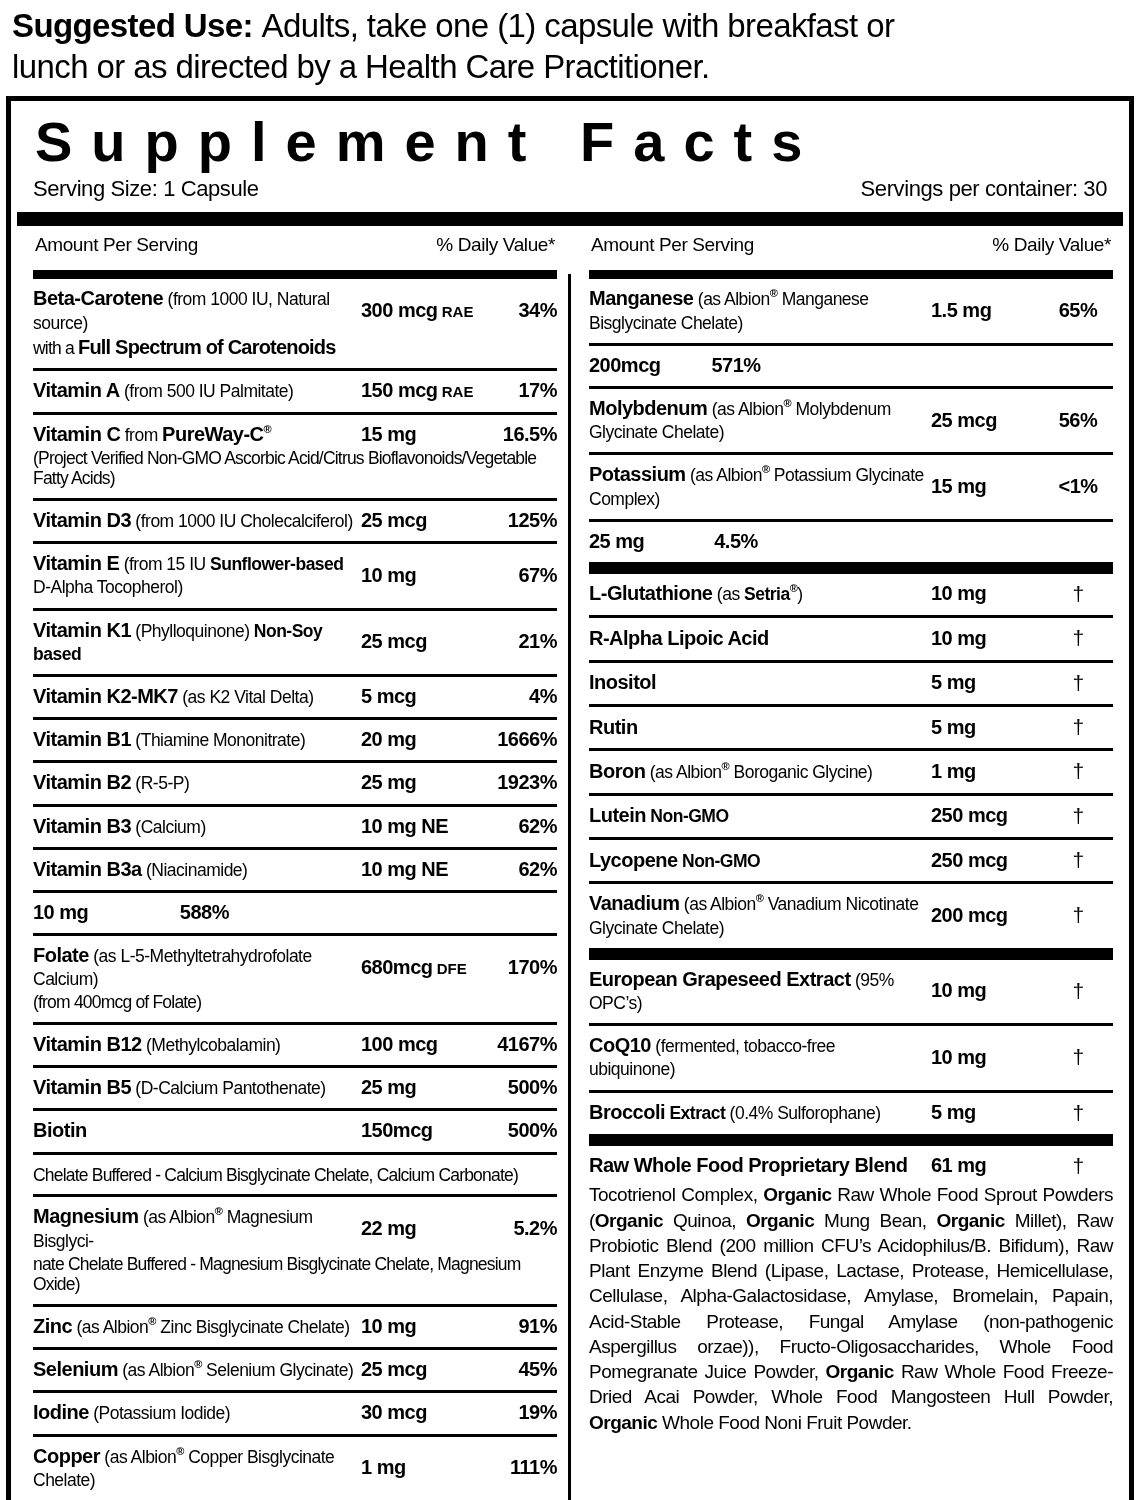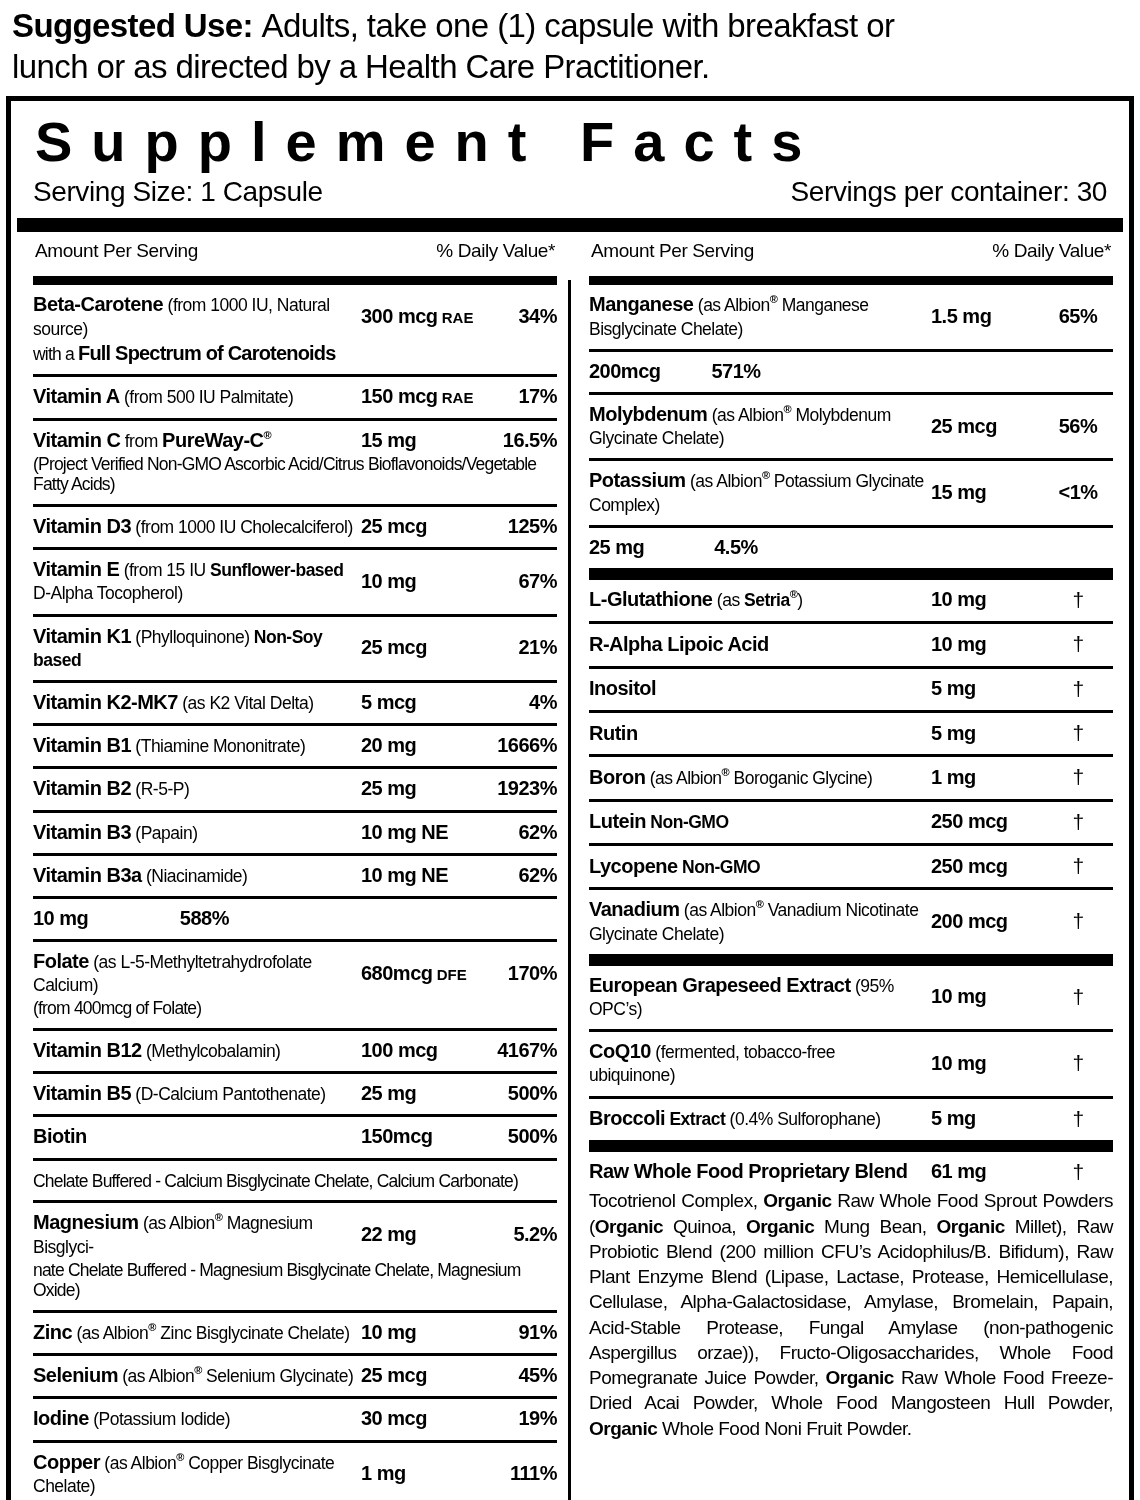--- a/index.html
+++ b/index.html
@@ -5,21 +5,21 @@
   html, body { margin:0; padding:0; background:#fff; color:#000; }
   body { width:1140px; min-height:1500px; font-family:"Liberation Sans", sans-serif; -webkit-font-smoothing:antialiased; }
 
   .suggested { padding:6px 14px 8px 12px; font-size:33px; line-height:1.24; letter-spacing:-0.6px; white-space:pre-line; }
   .su-label { font-weight:bold; }
 
   .factsbox { margin:0 6px; border:5px solid #000; background:#fff; }
 
   .title { font-weight:bold; font-size:56px; letter-spacing:19px; padding:10px 0 0 24px; line-height:1.1; white-space:nowrap; }
 
-  .servrow { display:flex; justify-content:space-between; font-size:28px; letter-spacing:-0.4px; padding:4px 22px 10px 22px; }
+  .servrow { display:flex; justify-content:space-between; font-size:22px; letter-spacing:-0.4px; padding:4px 22px 10px 22px; }
 
   .topbar { height:14px; background:#000; margin:0 6px; }
   .headbar { height:9px; background:#000; }
 
   .cols { display:flex; position:relative; padding:0 10px; letter-spacing:-0.5px; }
   .coldiv { position:absolute; top:48px; bottom:0; left:50%; margin-left:-2px; width:3px; background:#000; }
   .col { flex:1; min-width:0; }
   .col-left  { padding:0 16px 0 12px; }
   .col-right { padding:0 6px 0 16px; }
 
@@ -135,21 +135,21 @@
           </div>
           <div class="nrow">
             <div class="l1">
               <div class="nm"><span class="pb">Vitamin B2</span><span class="pr"> (R-5-P)</span></div>
               <div class="amt">25 mg</div>
               <div class="dv">1923%</div>
             </div>
           </div>
           <div class="nrow">
             <div class="l1">
-              <div class="nm"><span class="pb">Vitamin B3</span><span class="pr"> (Papain)</span></div>
+              <div class="nm"><span class="pb">Vitamin B3</span><span class="pr"> (Calcium)</span></div>
               <div class="amt">10 mg NE</div>
               <div class="dv">62%</div>
             </div>
           </div>
           <div class="nrow">
             <div class="l1">
               <div class="nm"><span class="pb">Vitamin B3a</span><span class="pr"> (Niacinamide)</span></div>
               <div class="amt">10 mg NE</div>
               <div class="dv">62%</div>
             </div>

